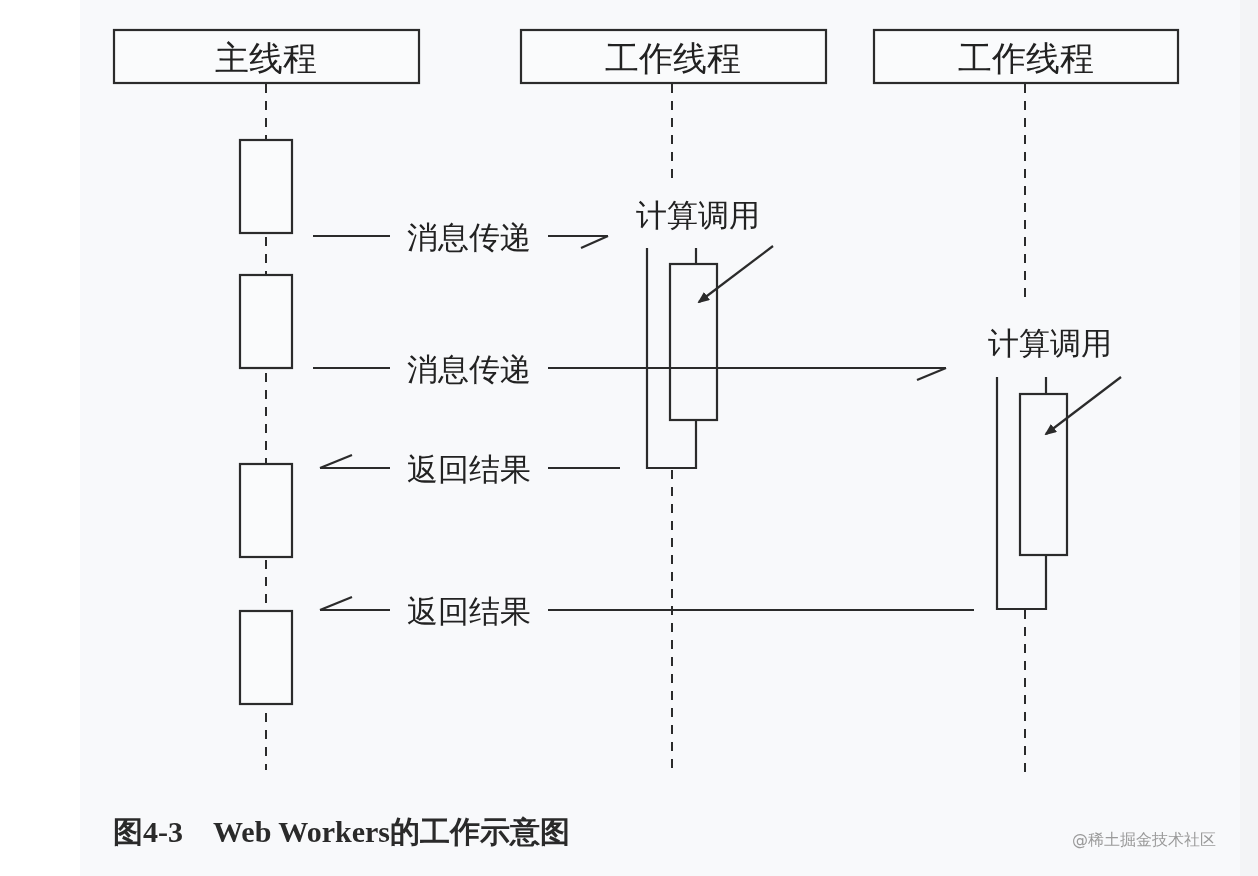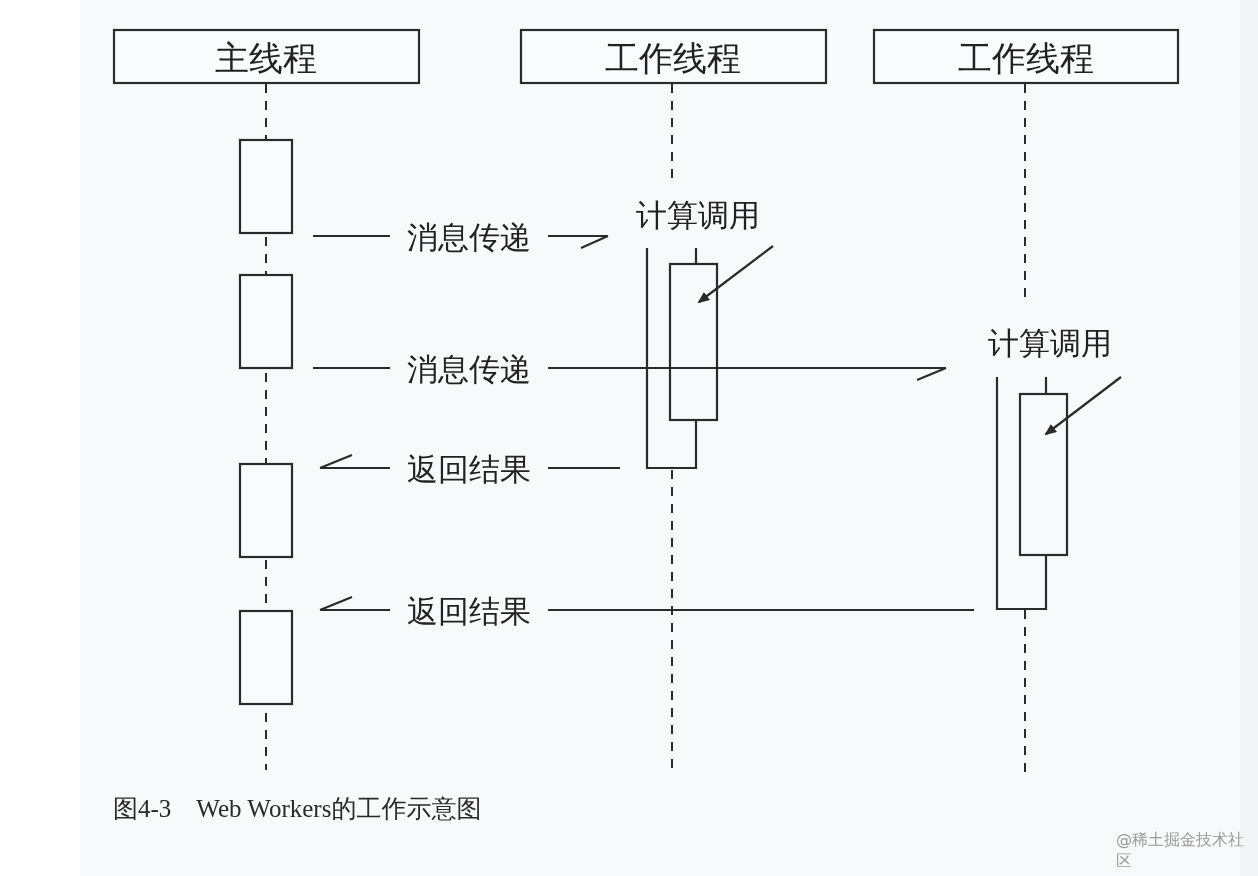--- a/index.html
+++ b/index.html
@@ -12,27 +12,27 @@
     position: absolute; left: 80px; top: 0; width: 1160px; height: 876px;
     background: #f8f9fb;
   }
   #rightstrip {
     position: absolute; left: 1240px; top: 0; width: 18px; height: 876px;
     background: #f3f4f6;
   }
   svg#diagram { position: absolute; left: 0; top: 0; }
   .lbl { font-family: "DejaVu Sans", "Liberation Sans", sans-serif; fill: #222; }
   #caption {
-    position: absolute; left: 113px; top: 792px;
+    position: absolute; left: 113px; top: 812px;
     font-family: "Liberation Serif", "DejaVu Serif", serif;
-    font-weight: normal; font-size: 25px; color: #2a2a2a;
+    font-weight: bold; font-size: 30px; color: #2a2a2a;
     white-space: pre;
   }
   #watermark {
-    position: absolute; left: 1116px; top: 830px;
+    position: absolute; left: 1072px; top: 830px;
     font-family: "DejaVu Sans", "Liberation Sans", sans-serif;
     font-size: 16px; color: #9a9a9a;
   }
 </style>
 </head>
 <body>
 
 <div id="panel"></div>
 <div id="rightstrip"></div>
 

